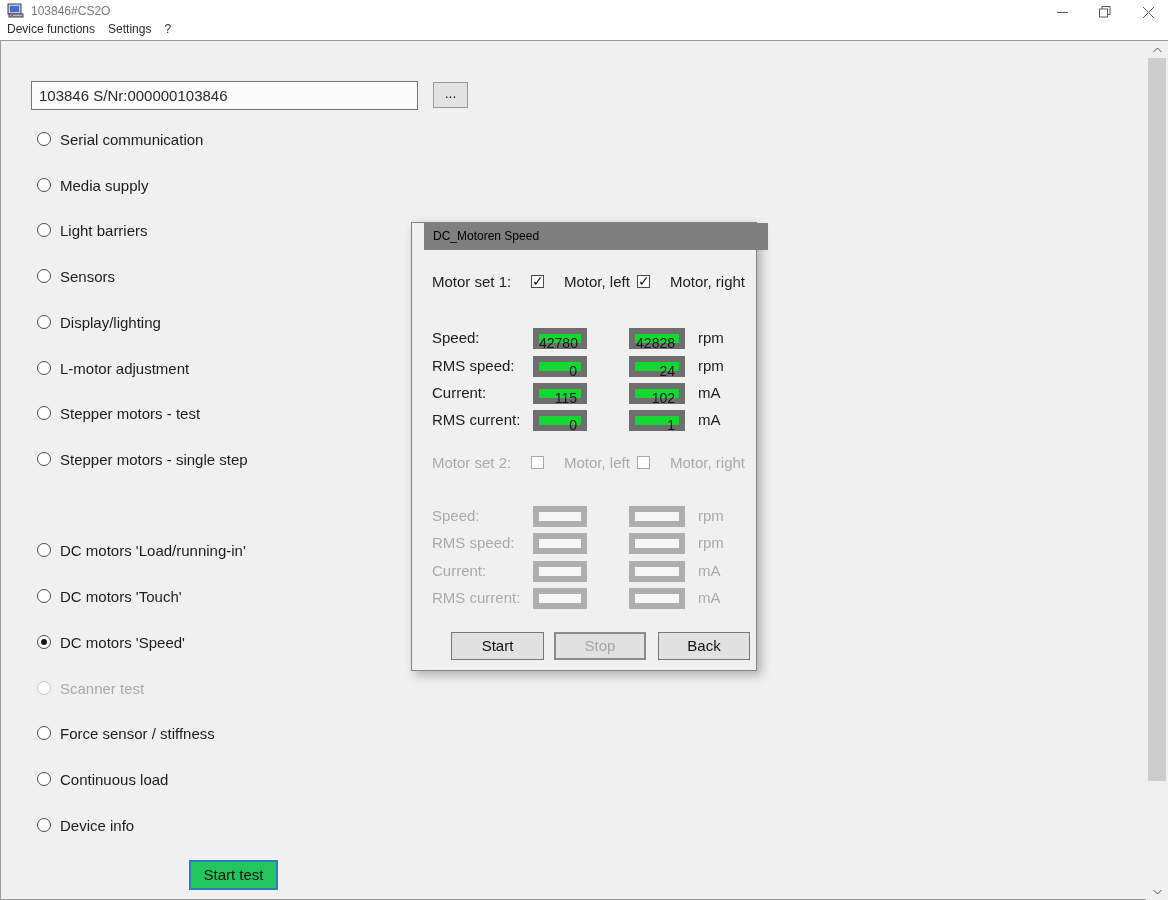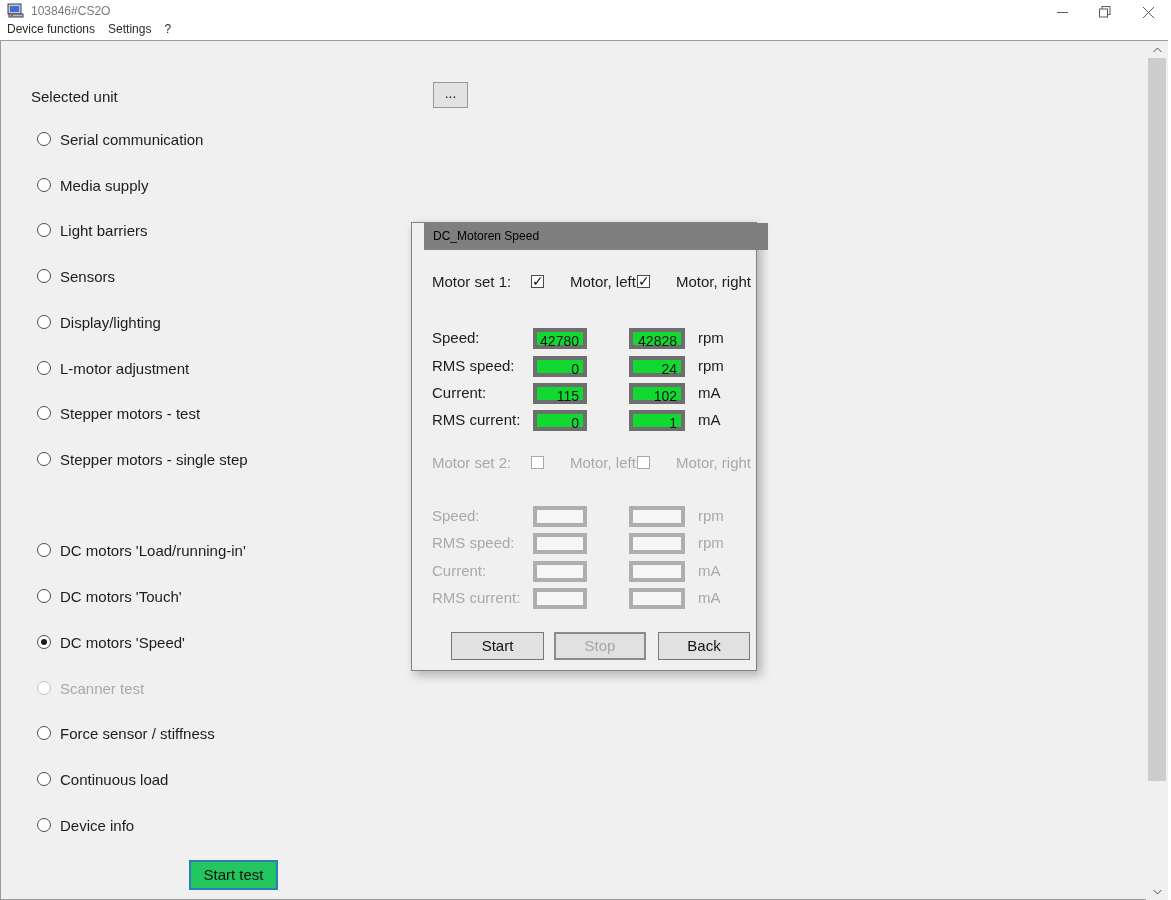--- a/index.html
+++ b/index.html
@@ -59,31 +59,31 @@
 
   
   .dialog { position:absolute; left:411px; top:222px; width:346px; height:449px;
             background:#f0f0f0; border:1px solid #828282;
             box-shadow:4px 4px 10px rgba(0,0,0,0.28); }
   .dialog-titlebar { position:absolute; left:12px; top:0; width:100%; height:27px;
             background:#7f7f7f; color:#000000; font-size:12px; line-height:27px; padding-left:9px; }
 
   .ms-row { position:absolute; height:18px; font-size:15px; white-space:nowrap; }
   .ms-label { position:absolute; left:20px; top:0; }
-  .cb-group { position:absolute; top:0; display:flex; align-items:center; gap:26px; }
+  .cb-group { position:absolute; top:0; display:flex; align-items:center; gap:20px; }
   .cb-left { left:119px; } .cb-right { left:225px; }
   .cb { width:13px; height:13px; border:1px solid #4a4a4a; background:#fff; position:relative; flex:0 0 auto; }
   .cb.checked::after { content:"✓"; position:absolute; left:0px; top:-3px; font-size:14px; color:#101010; }
   .ms-row.disabled { color:#a9a9a9; }
   .ms-row.disabled .cb { border-color:#a8a8a8; }
 
   .drow { position:absolute; left:0; width:100%; height:21px; font-size:15px; }
   .drow .lbl { position:absolute; left:20px; top:1px; }
   .drow .unit { position:absolute; left:286px; top:1px; }
-  .field { position:absolute; height:21px; border:4px solid #4d7c0f; text-align:right;
+  .field { position:absolute; height:21px; border:6px solid #4d7c0f; text-align:right;
            padding:1px 4px 0 0; font-size:14px; color:#141414; background:#fbfbfb; }
   .f1 { left:121px; width:54px; } .f2 { left:217px; width:56px; }
   .field.green { background:#12d932; border-color:#6e6e6e; }
   .drow.disabled { color:#a9a9a9; }
   .drow.disabled .field { background:#f6f6f6; border-color:#aeaeae; }
 
   .dbtn { position:absolute; top:409px; height:28px; background:#e1e1e1;
           border:1px solid #777777; font-size:15px; color:#111; text-align:center; line-height:25px; }
   .btn-start { left:39px; width:93px; }
   .btn-stop  { left:142px; width:92px; border:2px solid #8b8b8b; color:#a6a6a6; line-height:23px; }
@@ -120,20 +120,21 @@
 </div>
 
 <div class="menubar">
   <span class="menu-item">Device functions</span>
   <span class="menu-item">Settings</span>
   <span class="menu-item">?</span>
 </div>
 
 <div class="content">
   <div class="sel-unit-label">Selected unit</div>
+  <div class="unit-input">103846 S/Nr:000000103846</div>
   <div class="browse-btn">...</div>
 
   <div class="ritem" style="top:88px">
       <span class="radio"></span>
       <span>Serial communication</span>
     </div>
   <div class="ritem" style="top:134px">
       <span class="radio"></span>
       <span>Media supply</span>
     </div>

